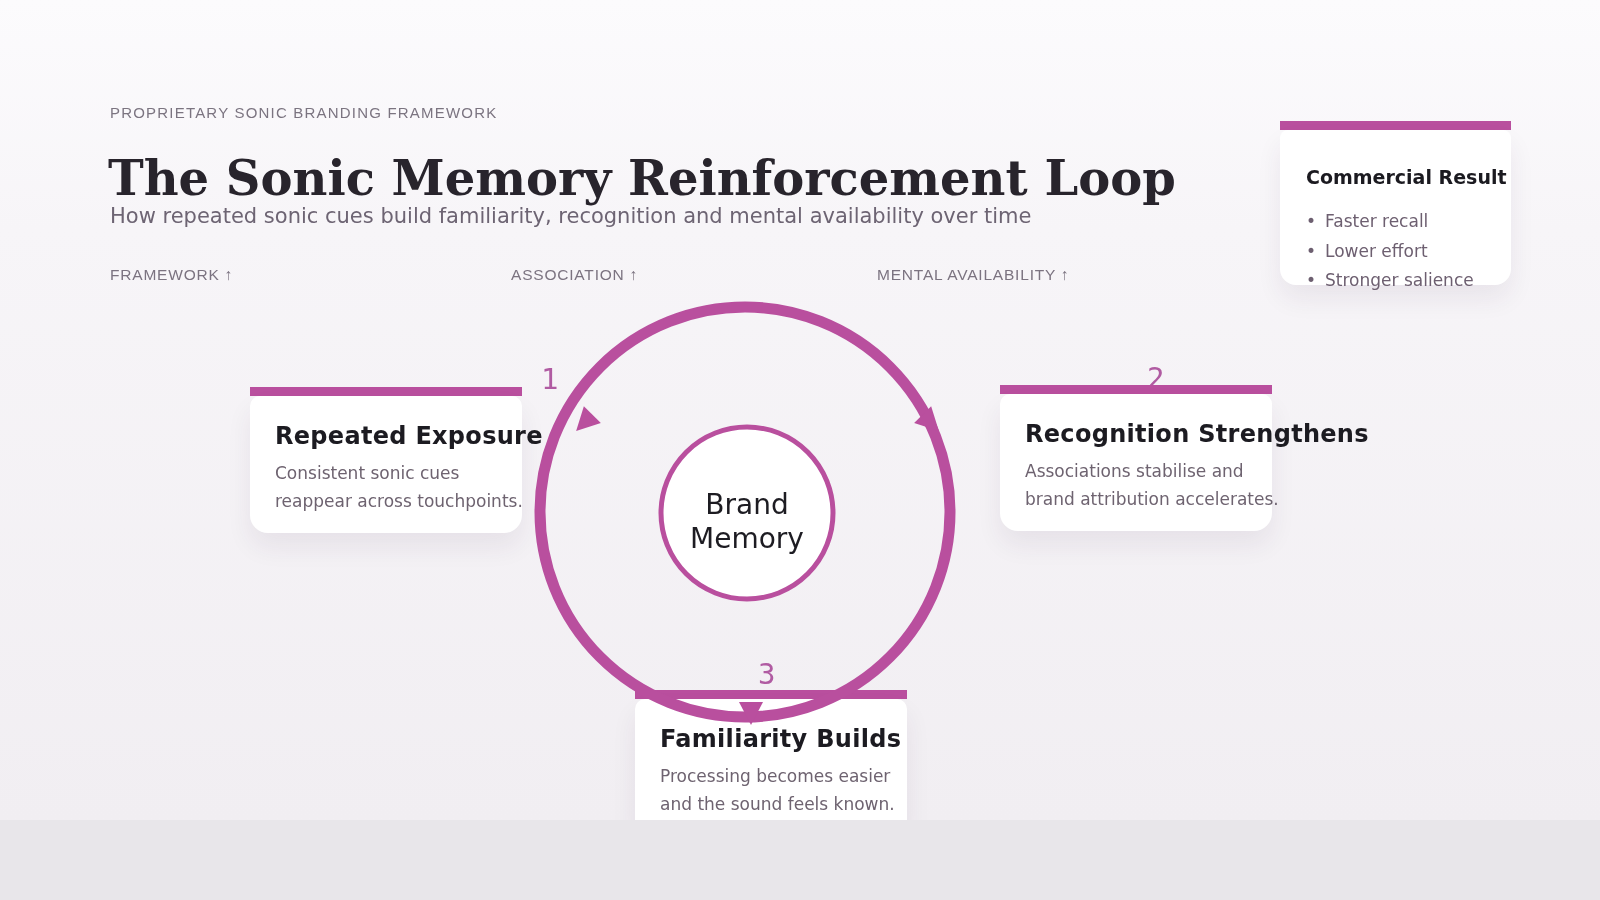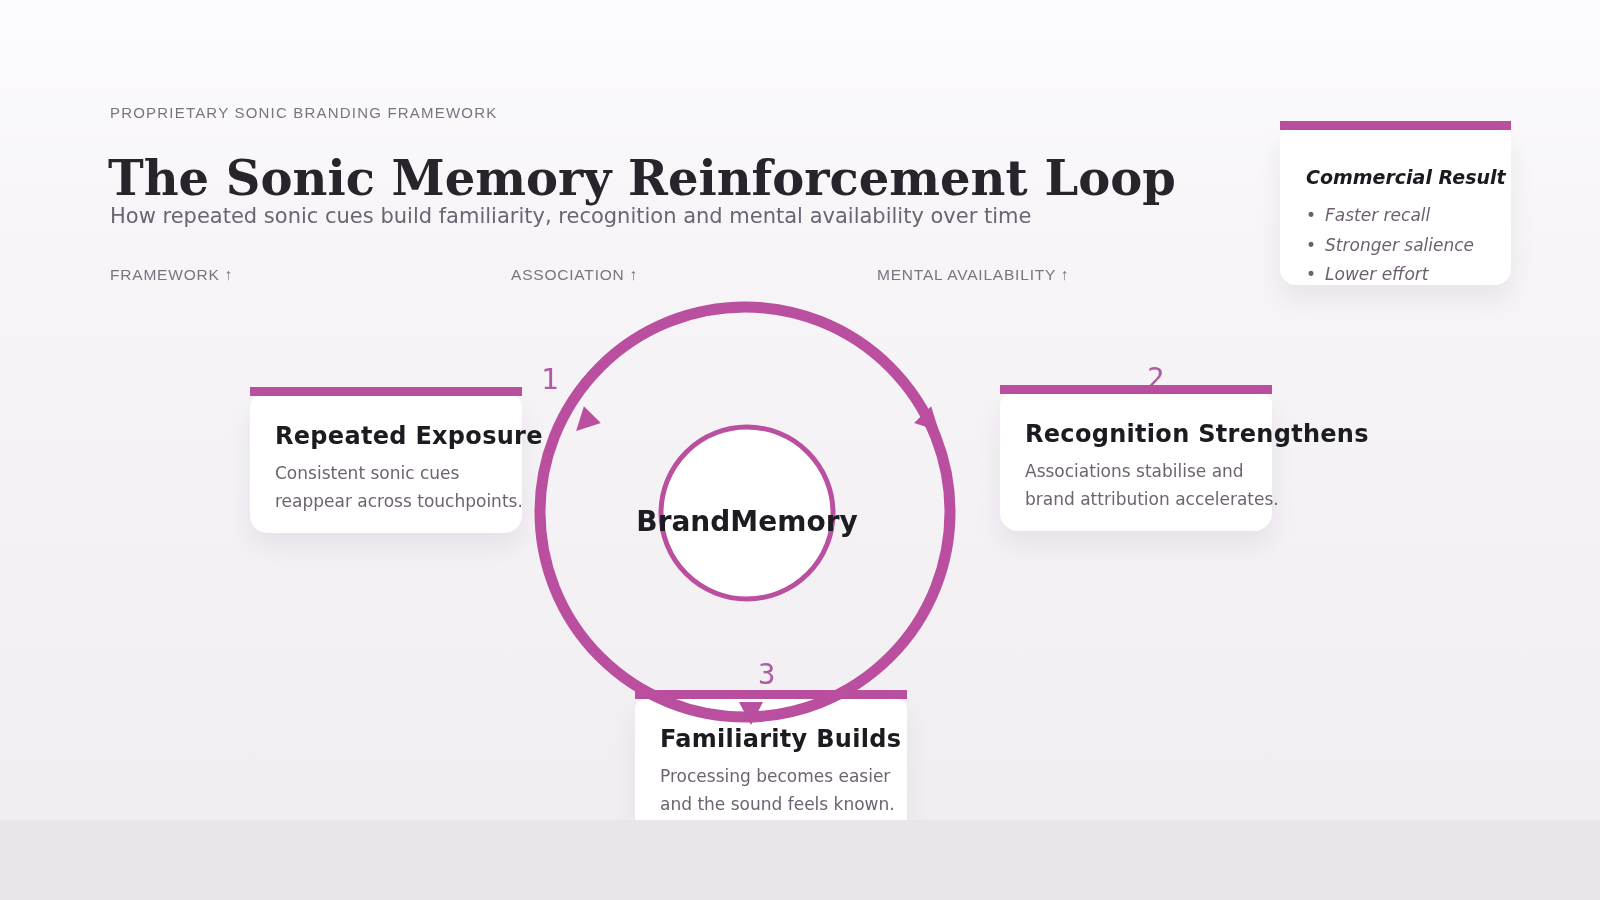--- a/index.html
+++ b/index.html
@@ -30,24 +30,24 @@
   }
   .axis-rep{left:110px;} .axis-assoc{left:511px;} .axis-mental{left:877px;}
   
   .result-bar{
     position:absolute; left:1280px; top:121px; width:231px; height:9px; background:#b94f9e; z-index:2;
   }
   .result-card{
     position:absolute; left:1280px; top:130px; width:231px; height:155px;
     background:#ffffff; border-radius:8px 8px 16px 16px; z-index:2;
     box-shadow:0 14px 26px rgba(60,30,70,.07);
-    box-sizing:border-box; padding:36px 0 12px 26px;font-style:italic;
+    box-sizing:border-box; padding:36px 0 12px 26px;
   }
   .result-title{font-size:19px; font-weight:600; color:#1b1a20; white-space:nowrap;}
-  .result-list{margin:13px 0 0 0; padding:0; list-style:none;}
+  .result-list{margin:19px 0 0 0; padding:0; list-style:none;}
   .result-list li{font-size:17px; line-height:29.5px; color:#6d5f70; white-space:nowrap;}
   .result-list .mk{margin-right:9px;}
   
   .step-num{
     position:absolute; z-index:1;
     font-family:"DejaVu Sans Mono","Liberation Mono",monospace;
     font-size:29px; color:#b05ba2;
   }
   .num-1{left:541px; top:362px;}
   .num-2{left:1147px; top:361px;}
@@ -67,23 +67,23 @@
   .step-title{
     font-size:24px; font-weight:700; letter-spacing:.3px;
     color:#1c1b21; white-space:nowrap;
   }
   .step-text{margin-top:9px; font-size:17px; line-height:28px; color:#6e6370;}
   .step-text div{white-space:nowrap;}
   
   .ring-svg{position:absolute; left:0; top:0; z-index:3; pointer-events:none;}
   .center-label{
     position:absolute; left:661px; top:427px; width:172px; height:172px; z-index:4;
-    display:flex; flex-direction:row; align-items:center; justify-content:center;
+    display:flex; flex-direction:column; align-items:center; justify-content:center;
     padding-top:18px; box-sizing:border-box;
-    font-size:28px; font-weight:700; line-height:34px; color:#1d1c22; 
+    font-size:28px; font-weight:400; line-height:34px; color:#1d1c22; 
   }
   
   .footer-note{
     position:absolute; left:110px; top:840px; width:1489px; margin:0; z-index:2;
     font-size:21px; color:#6e6472; white-space:nowrap; overflow:hidden;
   }
 </style>
 </head>
 <body>
 
@@ -95,22 +95,22 @@
 
   <div class="axis-label axis-rep">FRAMEWORK ↑</div>
   <div class="axis-label axis-assoc">ASSOCIATION ↑</div>
   <div class="axis-label axis-mental">MENTAL AVAILABILITY ↑</div>
 
   <div class="result-bar"></div>
   <aside class="result-card">
     <div class="result-title">Commercial Result</div>
     <ul class="result-list">
       <li><span class="mk">•</span><span>Faster recall</span></li>
+      <li><span class="mk">•</span><span>Lower effort</span></li>
       <li><span class="mk">•</span><span>Stronger salience</span></li>
-      <li><span class="mk">•</span><span>Lower effort</span></li>
     </ul>
   </aside>
 
   <span class="step-num num-1">1</span>
   <span class="step-num num-2">2</span>
   <span class="step-num num-3">3</span>
 
   <div class="step-bar bar-1"></div>
   <section class="step-body body-1">
     <div class="step-title">Repeated Exposure</div>

